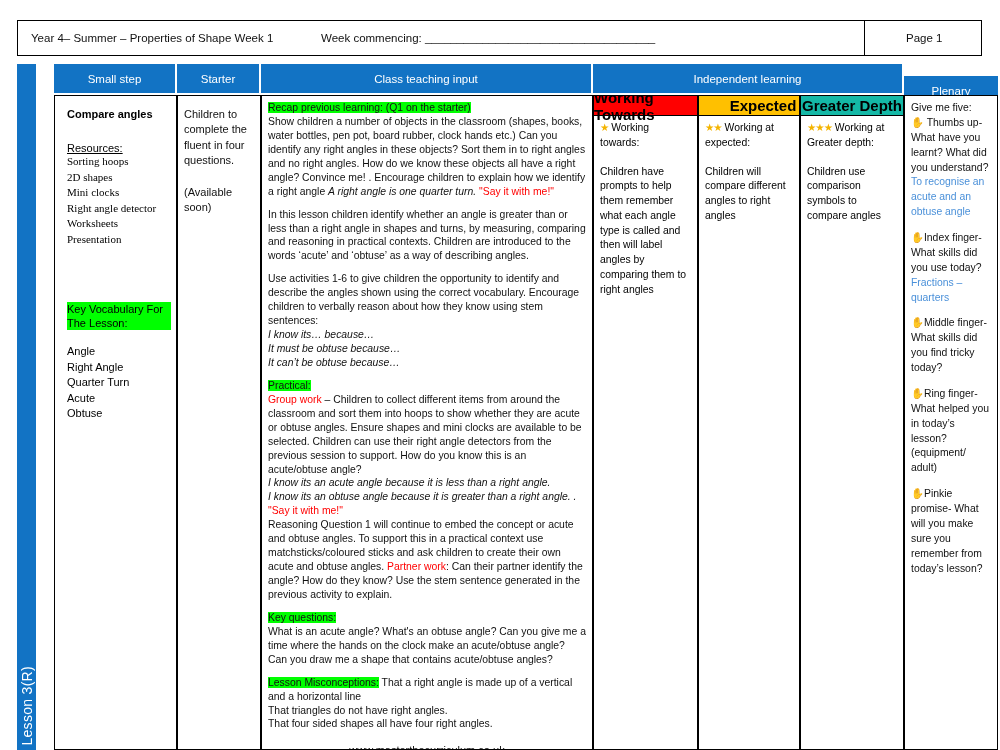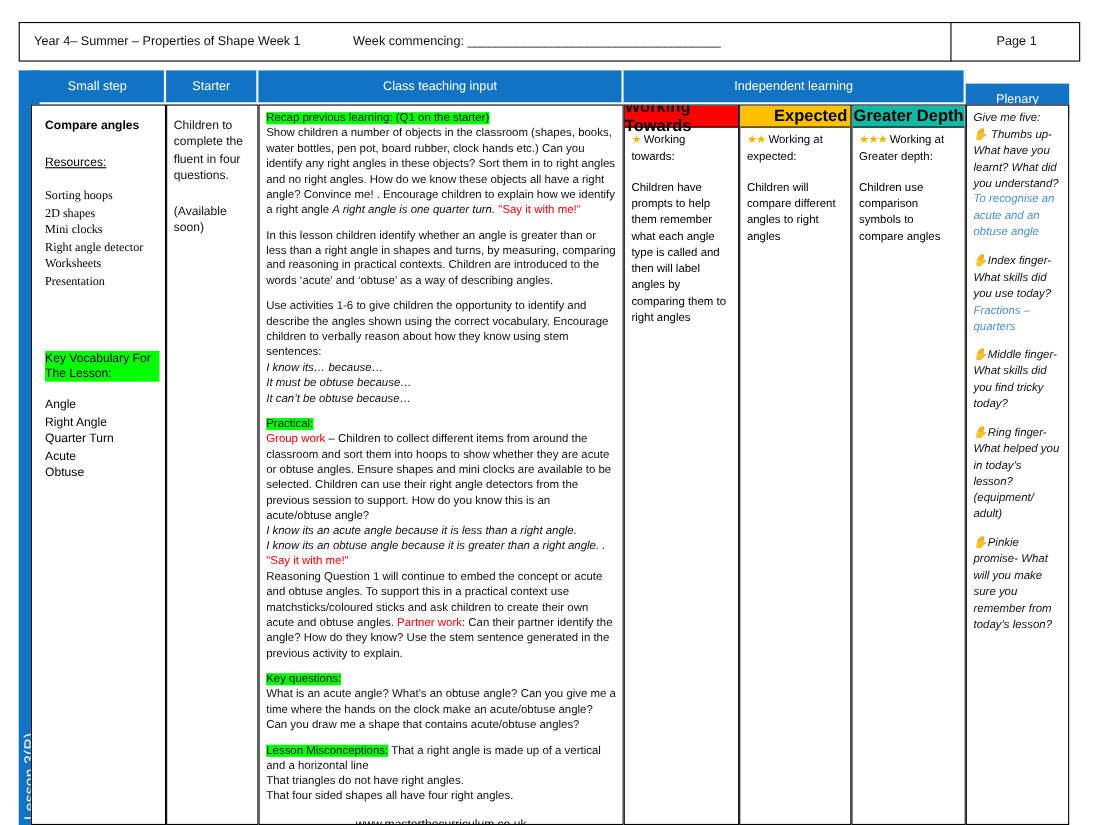--- a/index.html
+++ b/index.html
@@ -57,21 +57,21 @@
     writing-mode: vertical-rl;
     color: #ffffff;
     font-size: 14px;
     letter-spacing: 0.3px;
     white-space: nowrap;
   }
 
   
   .grid {
     position: absolute;
-    left: 28px;
+    left: 54px;
     top: 64px;
     width: 832px;
     height: 686px;
   }
 
   
   .hdr-row {
     position: absolute;
     left: 0; top: 0;
     width: 944px;
@@ -120,21 +120,21 @@
     color: #111;
   }
 
   
   .smallstep-title {
     font-weight: bold;
     font-size: 11px;
     margin: 12px 0 0 12px;
   }
   .res-head {
-    margin: 22px 0 17px 12px;
+    margin: 22px 0 0 12px;
     text-decoration: underline;
     font-size: 11px;
   }
   .res-list {
     margin: 0 0 0 12px;
     font-size: 11px;
     line-height: 1.42;
     font-family: Liberation Serif, serif;
   }
   .vocab-head {
@@ -189,21 +189,21 @@
     font-size: 10.4px;
     line-height: 1.42;
     box-sizing: border-box;
   }
   .ind-body .lead { margin: 0 0 14px 0; }
   .ind-body .desc { margin: 0; }
   .stars { color: #f4b400; letter-spacing: -1px; }
 
   
   .plen { font-size: 10.4px; line-height: 1.43; }
-  .plen p { margin: 0 0 11px 0; font-style: italic; }
+  .plen p { margin: 0 0 11px 0; }
   .plen .blue { color: #4a90d9; }
   .hand { color: #b5763e; }
 
   
   .logo {
     position: absolute;
     right: 12px;
     bottom: 4px;
     width: 120px;
     height: 50px;

